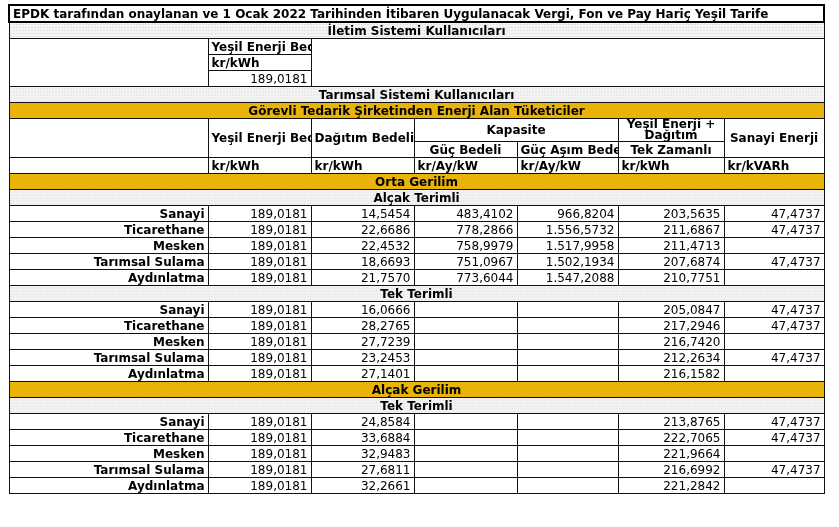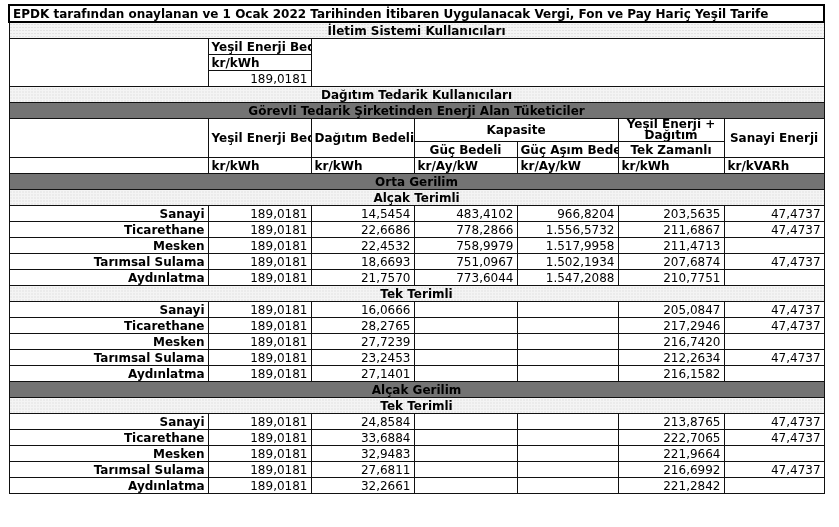--- a/index.html
+++ b/index.html
@@ -7,21 +7,21 @@
          font-family:"DejaVu Sans", sans-serif; color:#000; }
   table.tariff { position:absolute; left:8px; top:4px; border-collapse:collapse;
                  table-layout:fixed; width:815px; }
   table.tariff td { border:1px solid #111; padding:0 3px; height:15px; line-height:14px;
                     white-space:nowrap; overflow:hidden; font-size:12px; }
   .title { font-weight:bold; font-size:12.5px; text-align:left; border:2px solid #000 !important; }
   .sect { font-weight:bold; text-align:center; font-size:12.5px;
           background-color:#f4f4f4;
           background-image: radial-gradient(#cfcfcf 0.6px, transparent 0.7px);
           background-size:3px 3px;margin-top:36px; }
-  .sect-white { font-weight:bold; text-align:center; font-size:12.5px; background:#737373; }
+  .sect-white { font-weight:bold; text-align:center; font-size:12.5px; background:#eab308; }
   .hdr { font-weight:bold; font-size:9px; text-align:center; }
   .hdr-unit { font-weight:bold; font-size:9px; text-align:left; }
   .num { text-align:right; font-size:13px; font-family:"DejaVu Sans", sans-serif; }
   .lbl { font-weight:bold; font-size:12.5px; text-align:right; }
   .empty { }
   .wrap { white-space:normal !important; line-height:11px !important; }
 </style>
 </head>
 <body>
 
@@ -47,21 +47,21 @@
       <td class="hdr">Yeşil Enerji Bedeli</td>
       <td colspan="5" rowspan="3" class="empty"></td>
     </tr>
     <tr>
       <td class="hdr-unit">kr/kWh</td>
     </tr>
     <tr>
       <td class="num">189,0181</td>
     </tr>
     <tr>
-      <td colspan="7" class="sect">Dağıtım Tedarik Kullanıcıları</td>
+      <td colspan="7" class="sect">Tarımsal Sistemi Kullanıcıları</td>
     </tr>
     <tr>
       <td colspan="7" class="sect-white">Görevli Tedarik Şirketinden Enerji Alan Tüketiciler</td>
     </tr>
     <tr>
       <td rowspan="2" class="empty"></td>
       <td rowspan="2" class="hdr">Yeşil Enerji Bedeli</td>
       <td rowspan="2" class="hdr">Dağıtım Bedeli</td>
       <td colspan="2" class="hdr">Kapasite</td>
       <td class="hdr wrap">Yeşil Enerji + Dağıtım</td>

